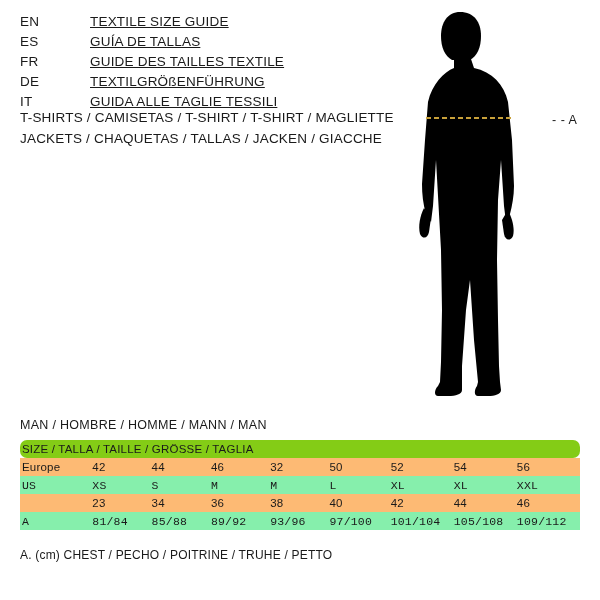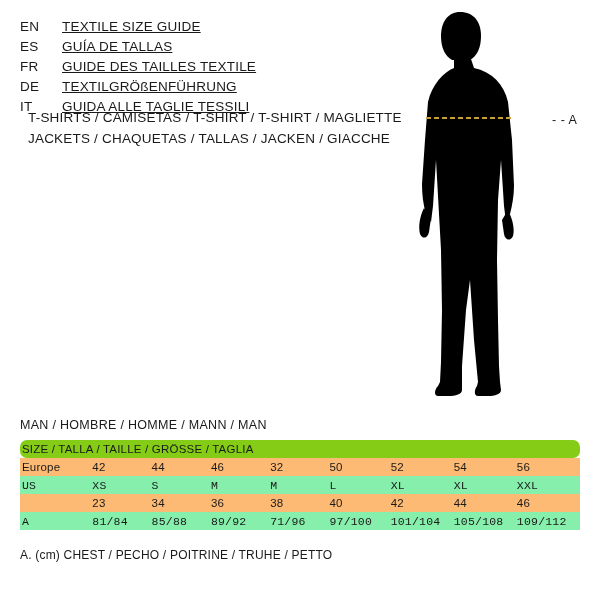--- a/index.html
+++ b/index.html
@@ -23,43 +23,43 @@
 
   
   .lang-block {
     position: absolute;
     left: 20px;
     top: 14px;
     width: 400px;
   }
   .lang-row {
     display: flex;
-    align-items: flex-end;
+    align-items: flex-start;
     height: 20px;
     font-size: 13.5px;
     letter-spacing: 0.2px;
+    gap: 28px;
   }
   .lang-code {
     width: 42px;
     flex: 0 0 42px;
     color: #1a1a1a;
   }
   .lang-text {
     color: #1a1a1a;
     white-space: nowrap;
     text-decoration: underline;
   }
 
   
   .cat-block {
     position: absolute;
     left: 20px;
     top: 110px;
     width: 400px;
-    margin-left: 8px;
   }
   .cat-line {
     font-size: 13.5px;
     letter-spacing: 0.2px;
     height: 21px;
     white-space: nowrap;
     color: #1a1a1a;
   }
 
   
@@ -242,21 +242,21 @@
         <td class="c-val">42</td>
         <td class="c-val">44</td>
         <td class="c-val">46</td>
       </tr>
 
       <tr class="row-plain">
         <td class="c-label">A</td>
         <td class="c-val">81/84</td>
         <td class="c-val">85/88</td>
         <td class="c-val">89/92</td>
-        <td class="c-val">71/96</td>
+        <td class="c-val">93/96</td>
         <td class="c-val">97/100</td>
         <td class="c-val">101/104</td>
         <td class="c-val">105/108</td>
         <td class="c-val">109/112</td>
       </tr>
     </tbody>
   </table>
 
   <div class="note">A. (cm) CHEST / PECHO / POITRINE / TRUHE / PETTO</div>
 

